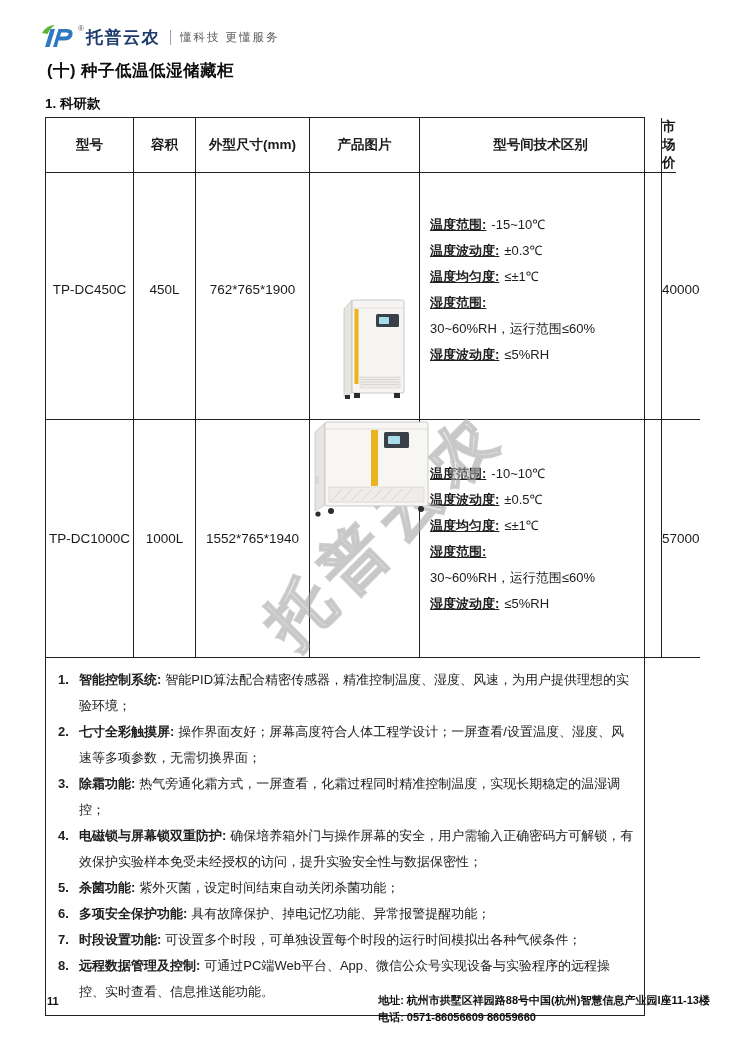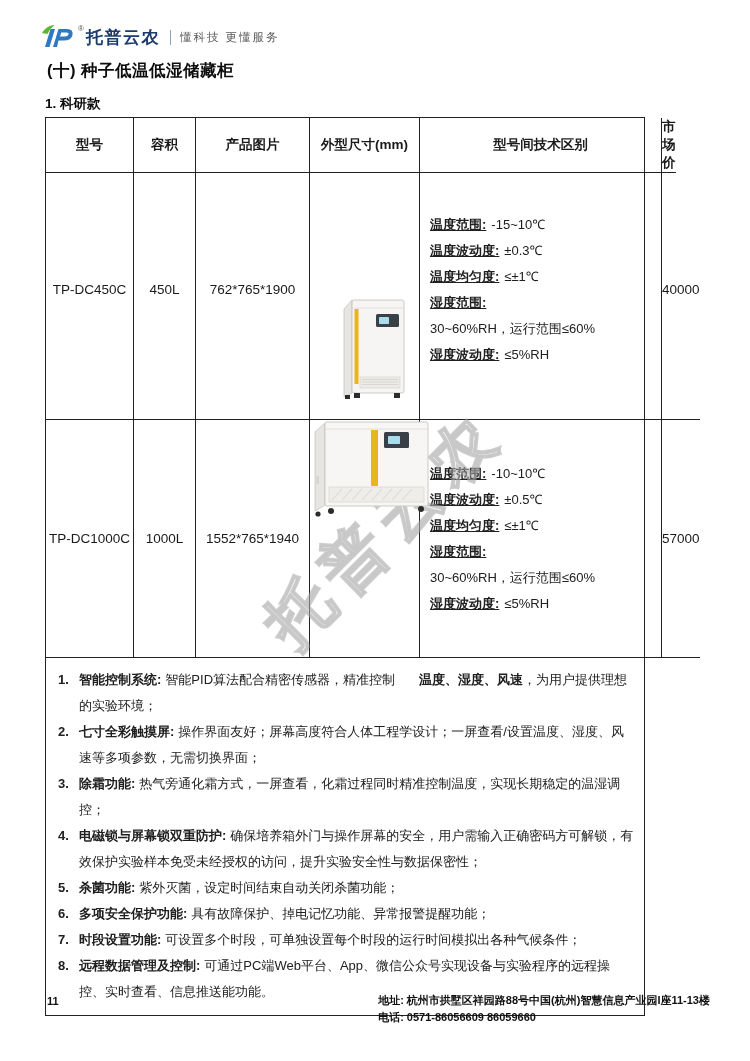--- a/index.html
+++ b/index.html
@@ -31,21 +31,21 @@
   .spec-label { font-weight:bold;text-decoration:underline; }
   .spec-label:not(:empty) { margin-right:5px; }
   .price-cell { font-size:13.5px; }
 
   
   .features { padding:9px 10px 10px 12px; border-bottom:none; }
   .feat { display:flex; font-size:13px; line-height:26px; color:#202020; }
   .fnum { flex:none; width:21px; font-weight:bold; }
   .ftext { flex:1; }
   .fname { font-weight:bold; margin-right:4px; }
-  .fbold { font-weight:bold;margin-left:24px; }
+  .fbold { font-weight:normal; }
 
   
   .prod { position:absolute; z-index:4; }
   .prod1 { left:285px; top:176px; width:82px; height:106px; }
   .prod2 { left:258px; top:298px; width:138px; height:105px; }
 
   
   .watermark { position:absolute; left:205px; top:485px; width:360px; z-index:3; text-align:center;
     font-size:64px; font-weight:bold; letter-spacing:12px; transform:rotate(-45deg);
     color:rgba(185,185,185,0.18); -webkit-text-stroke:2px rgba(165,165,165,0.55);
@@ -75,22 +75,22 @@
 
   <div class="doc-title">(十) 种子低温低湿储藏柜</div>
   <div class="section-label">1.  科研款</div>
 
   <div class="watermark">托普云农</div>
 
   <div class="tbl">
     <div class="tr head">
       <div class="td">型号</div>
       <div class="td">容积</div>
+      <div class="td">外型尺寸(mm)</div>
       <div class="td">产品图片</div>
-      <div class="td">外型尺寸(mm)</div>
       <div class="td">型号间技术区别</div>
       <div class="td">市场价</div>
     </div>
 
     <div class="tr row1">
       <div class="td">TP-DC450C</div>
       <div class="td">450L</div>
       <div class="td">762*765*1900</div>
       <div class="td"></div>
       <div class="td spec">

